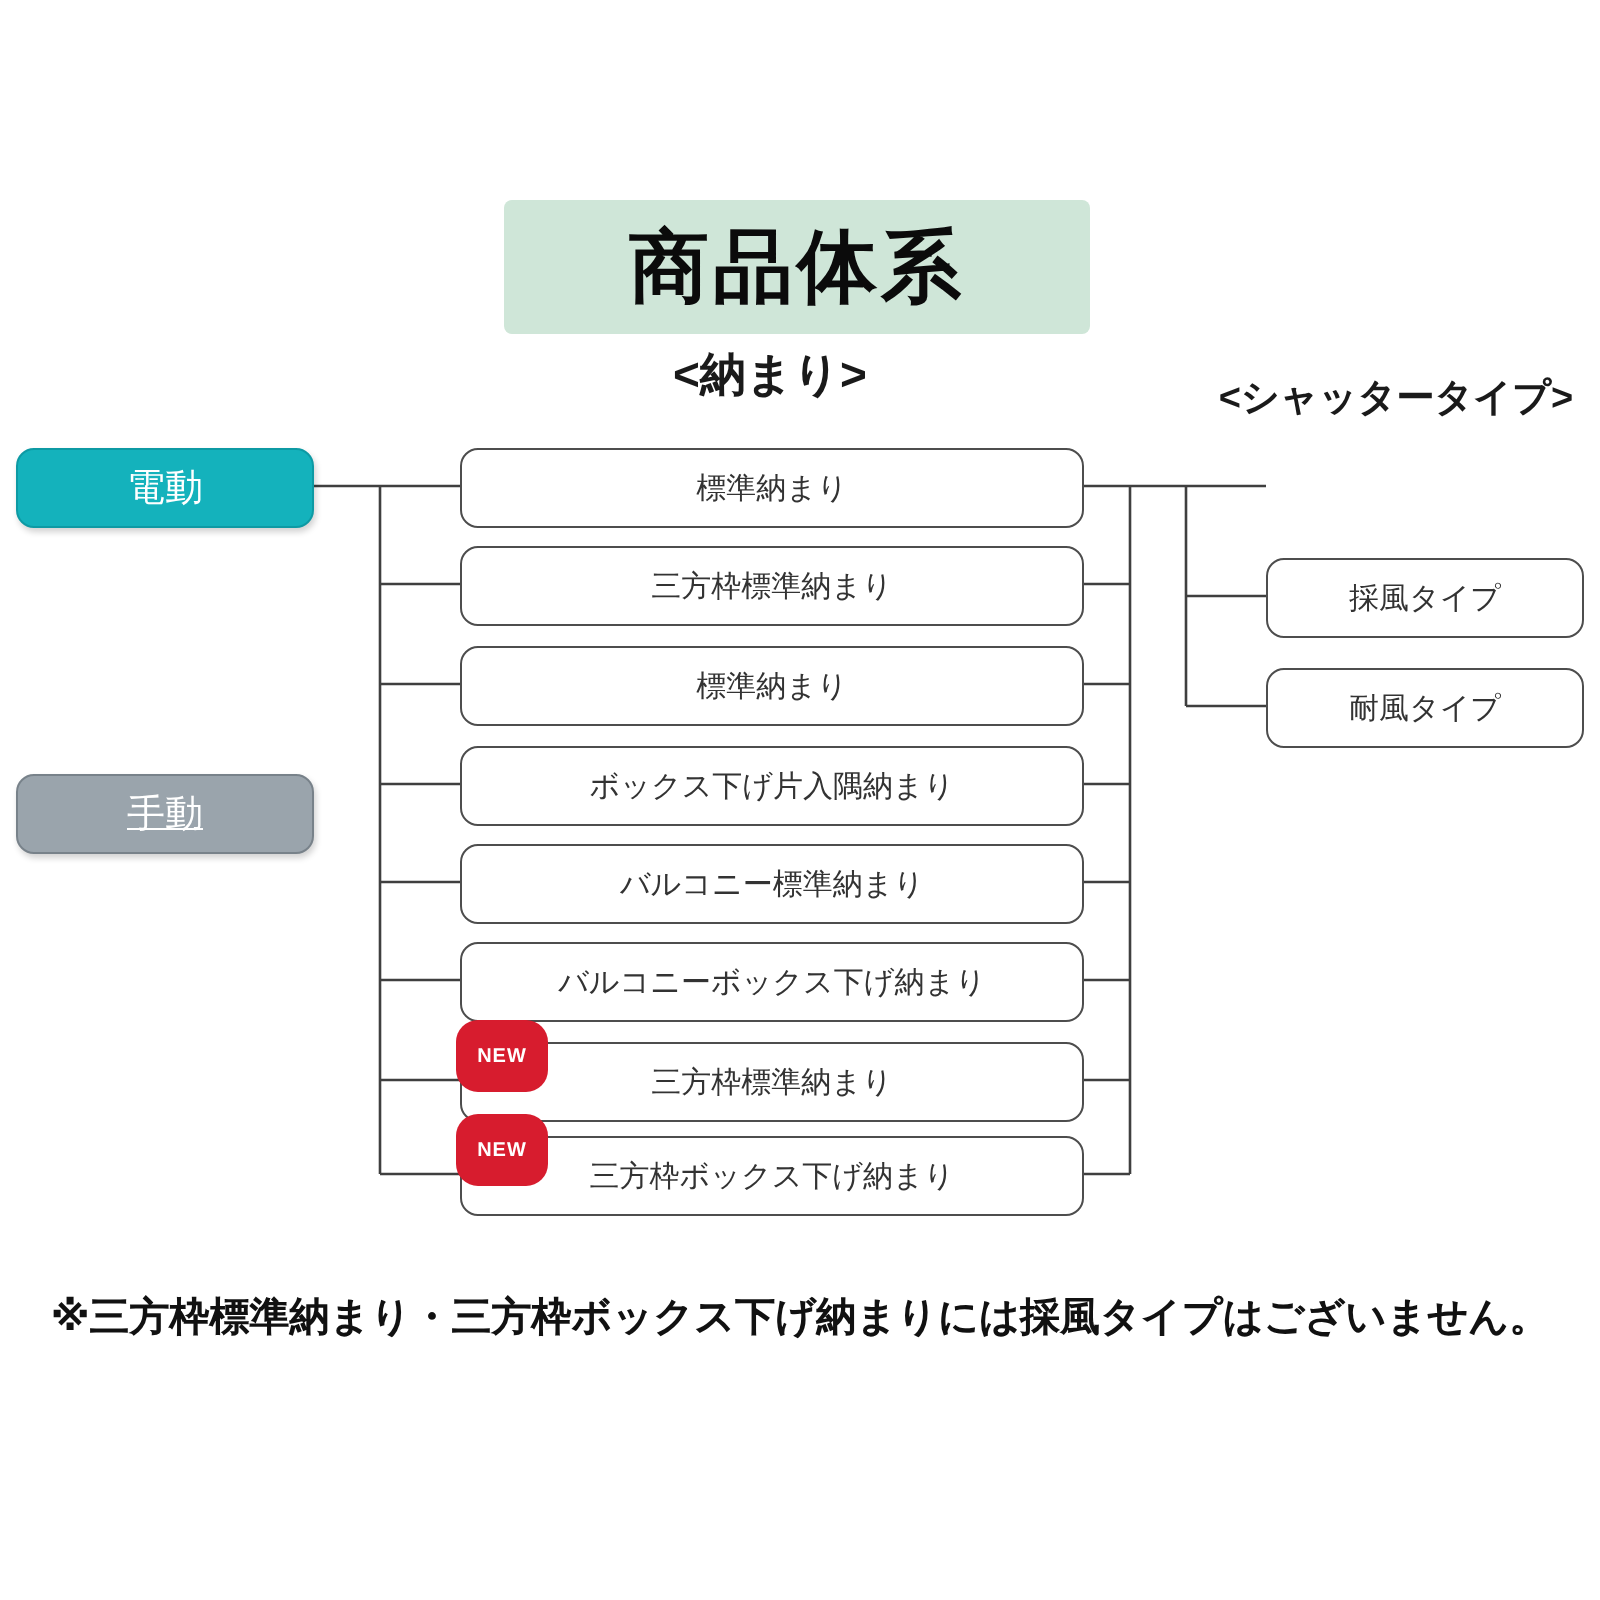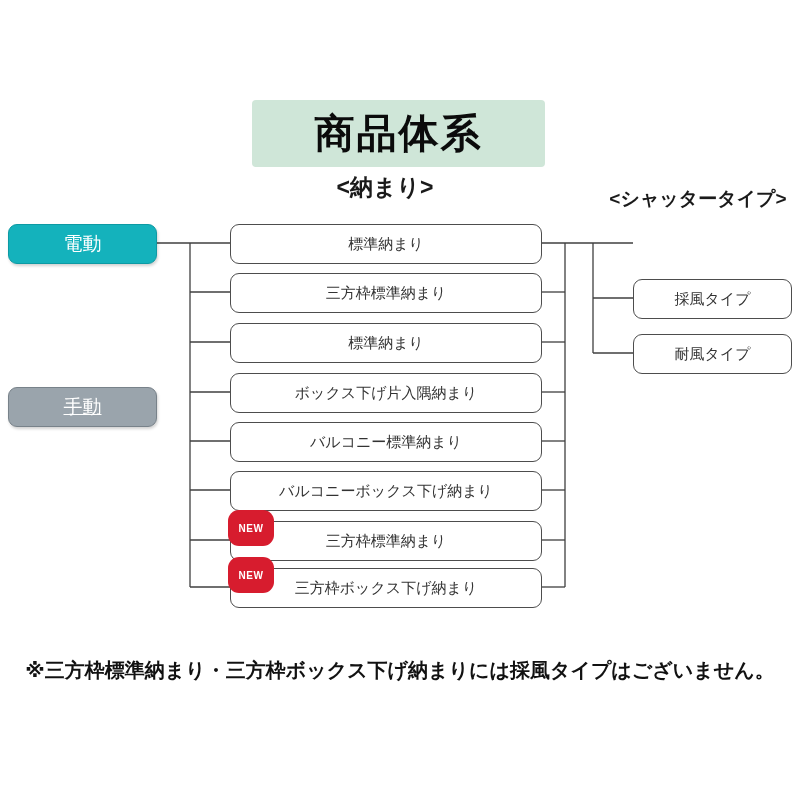--- a/index.html
+++ b/index.html
@@ -118,21 +118,20 @@
   }
   .footnote {
     position: absolute;
     left: 0;
     top: 645px;
     width: 800px;
     text-align: center;
     font-size: 20px;
     font-weight: 600;
     color: #111111;
-    margin-top: 12px;
   }
 </style>
 </head>
 <body>
 
 <div class="stage">
 
   <div class="title">商品体系</div>
 
   <div class="col-header osamari">&lt;納まり&gt;</div>

